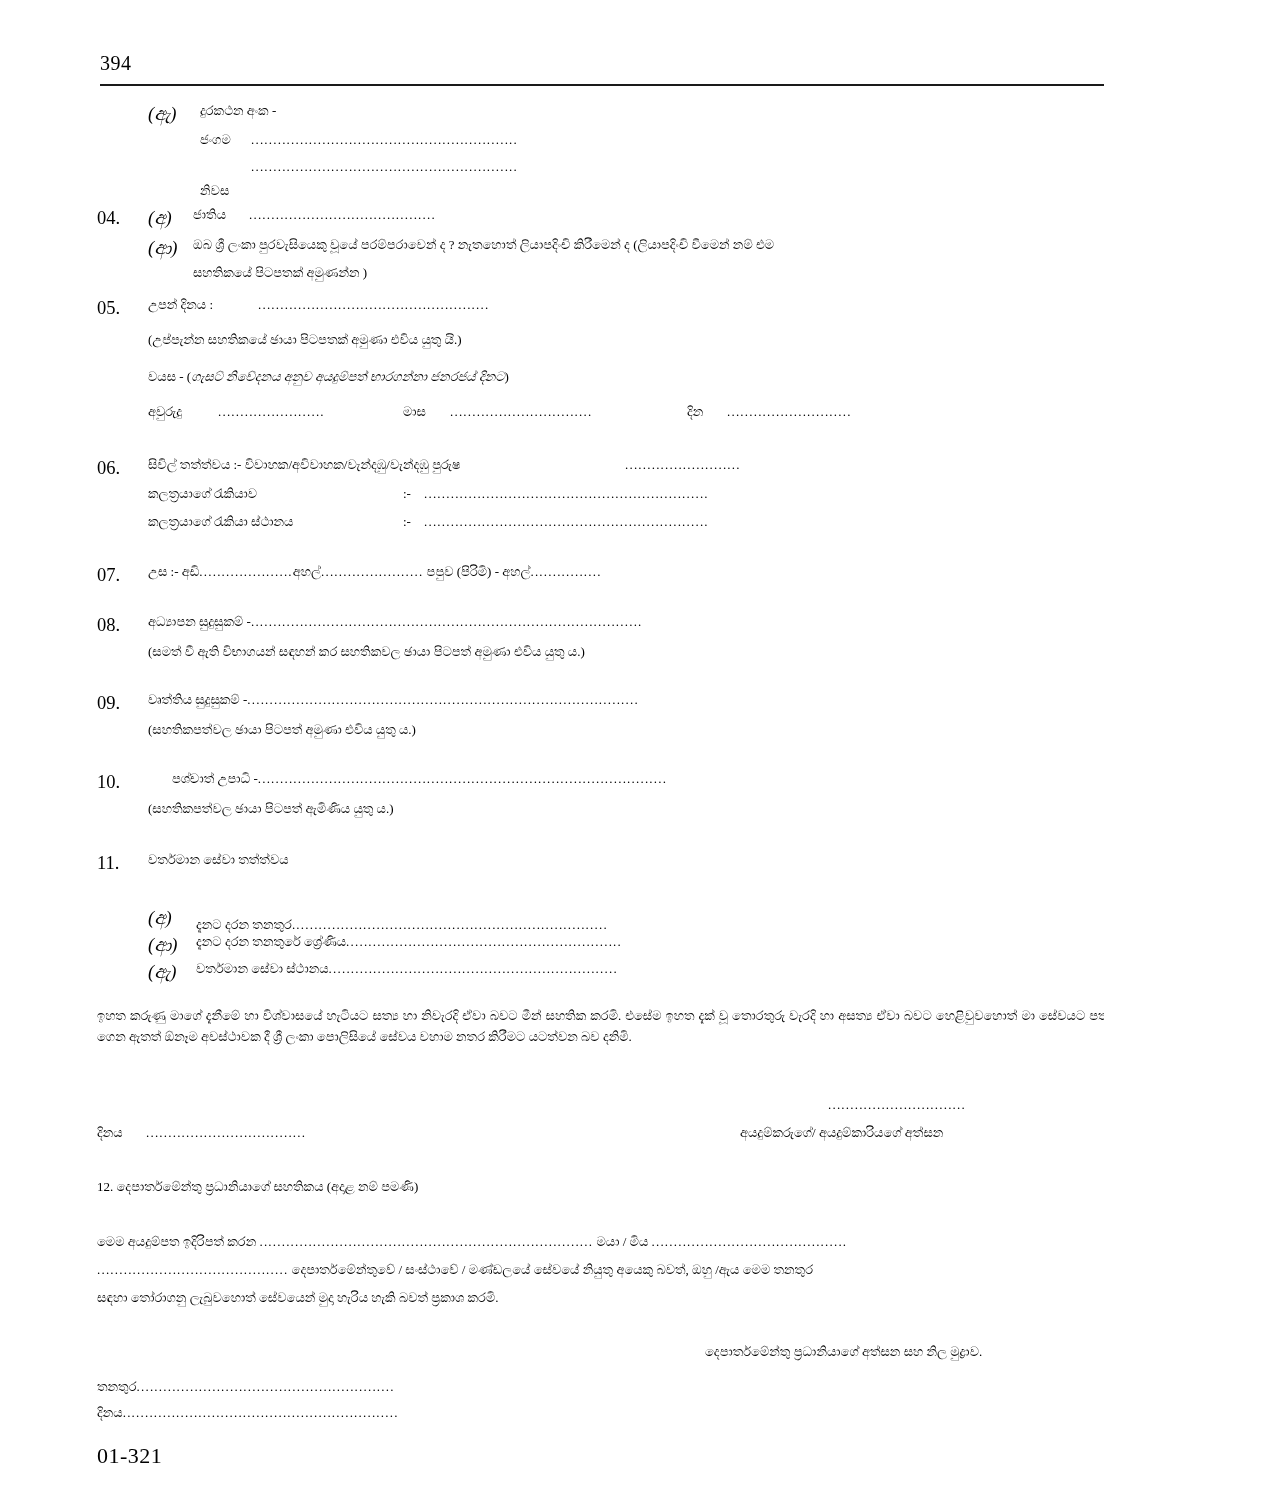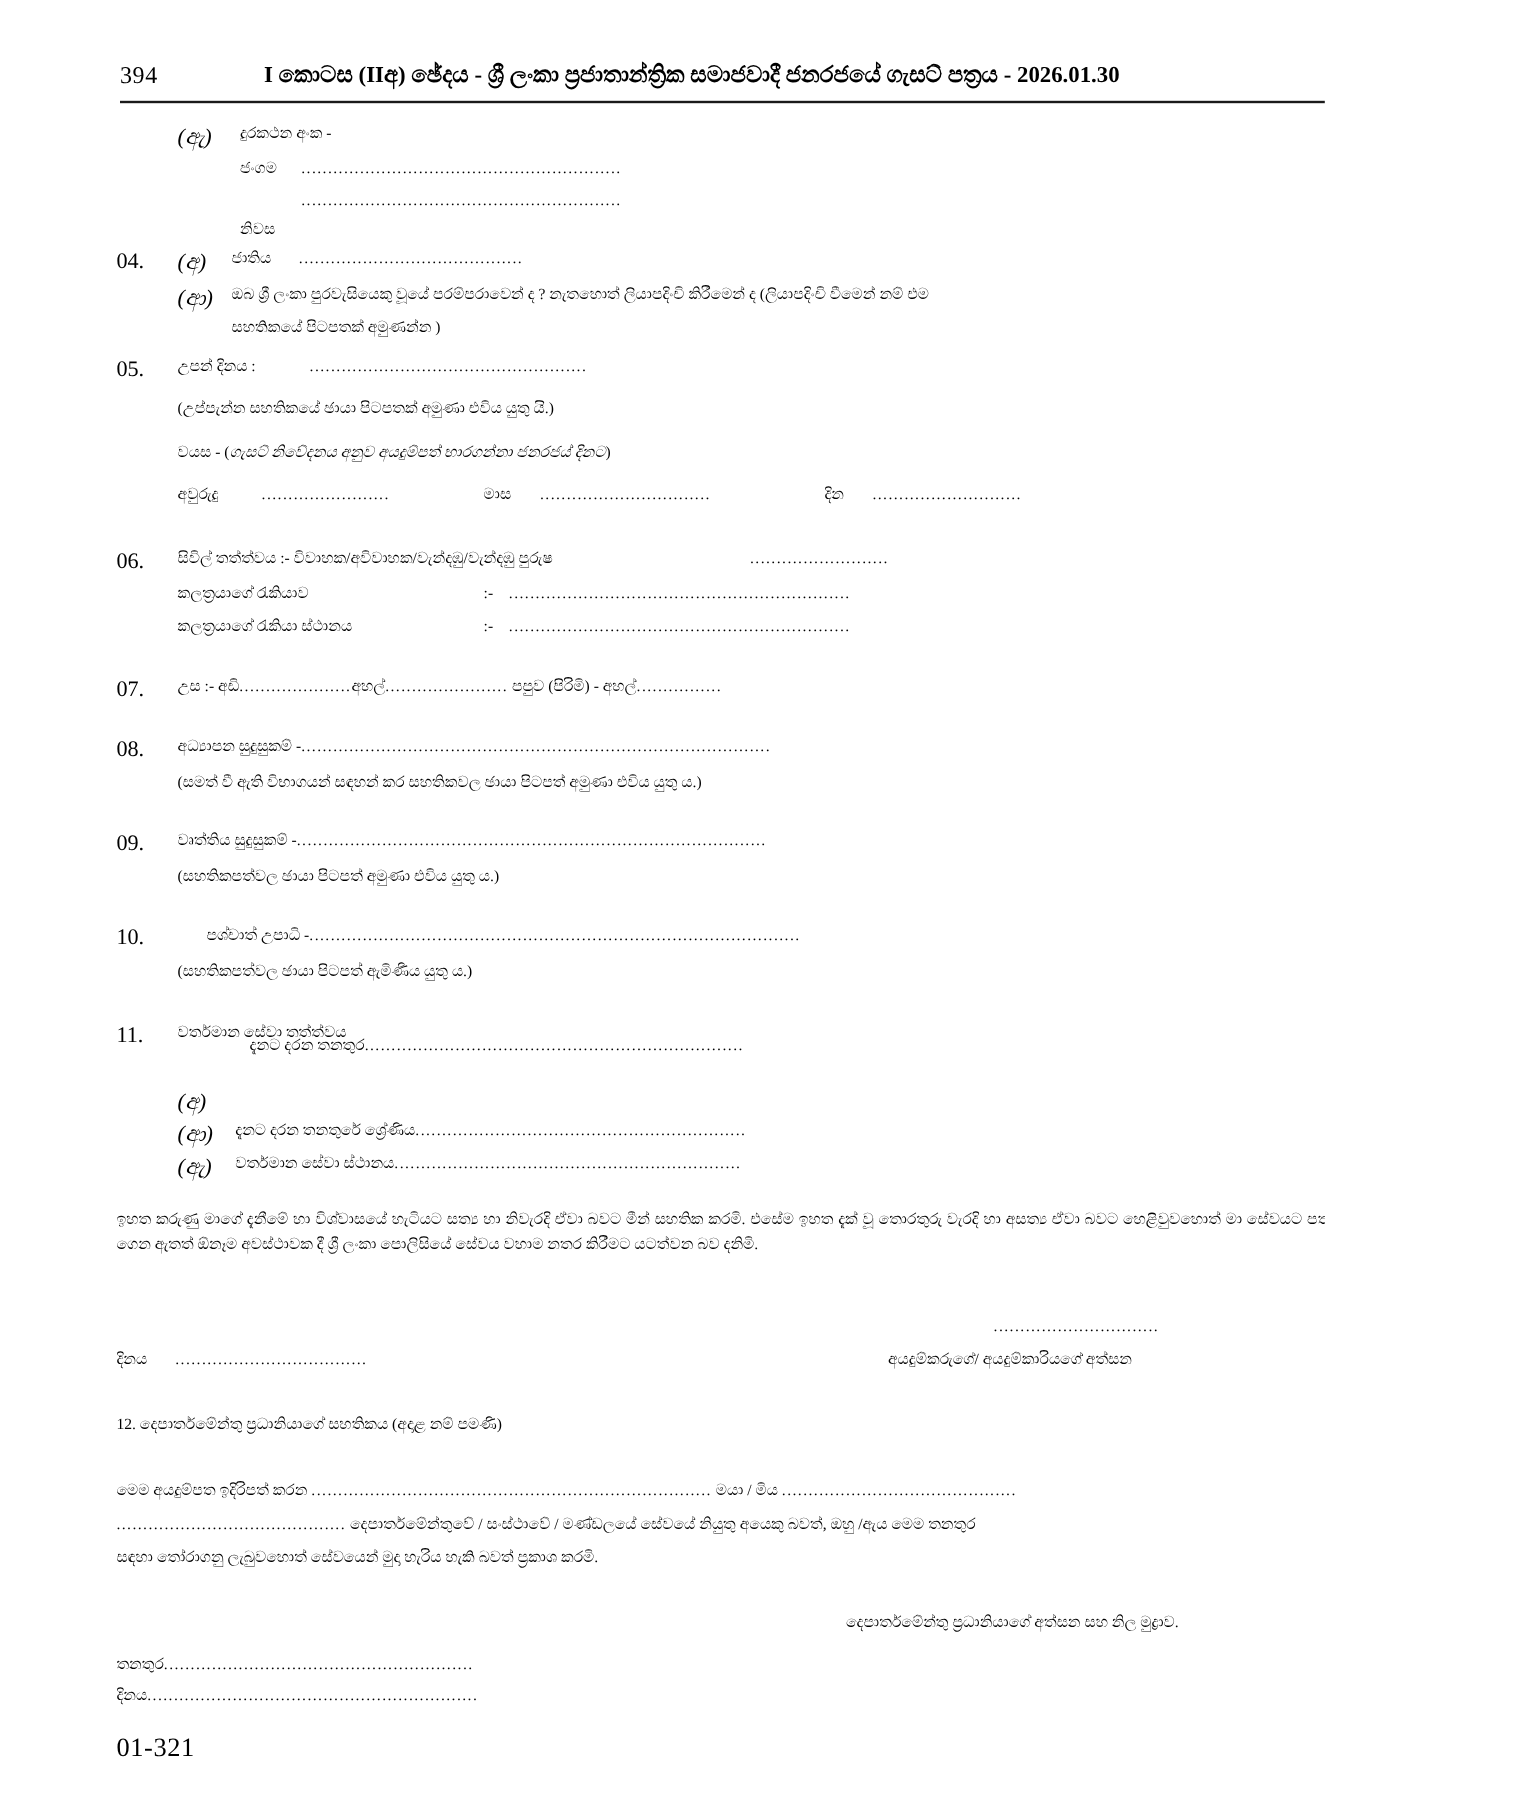--- a/index.html
+++ b/index.html
@@ -93,21 +93,20 @@
     letter-spacing: 0.5px;
   }
 </style>
 </head>
 <body>
 
 <div class="page">
 
   <div class="header">
     <span class="page-number">394</span>
-    <span class="header-title">I කොටස (IIඅ) ඡේදය - ශ්‍රී ලංකා ප්‍රජාතාන්ත්‍රික සමාජවාදී ජනරජයේ ගැසට් පත්‍රය - 2026.01.30</span>
   </div>
   <div class="header-rule"></div>
 
   <div class="body">
 
     <span class="sub" style="left:148px; top:104px;">(ඇ)</span>
     <span class="row" style="left:200px; top:104px;">දුරකථන අංක -</span>
 
     <span class="row" style="left:200px; top:133px;">ජංගම</span>
     <span class="row dots" style="left:251px; top:133px;">............................................................</span>
@@ -163,21 +162,21 @@
     <span class="row" style="left:148px; top:723px;">(සහතිකපත්වල ඡායා පිටපත් අමුණා එවිය යුතු ය.)</span>
 
     <span class="num" style="left:97px; top:772px;">10.</span>
     <span class="row" style="left:148px; top:772px;margin-left:24px;"><span>පශ්චාත් උපාධි -</span><span class="dots">............................................................................................</span></span>
     <span class="row" style="left:148px; top:802px;">(සහතිකපත්වල ඡායා පිටපත් ඇමිණිය යුතු ය.)</span>
 
     <span class="num" style="left:97px; top:853px;">11.</span>
     <span class="row" style="left:148px; top:853px;">වර්තමාන සේවා තත්ත්වය</span>
 
     <span class="sub" style="left:148px; top:908px;">(අ)</span>
-    <span class="row" style="left:196px; top:864px;margin-left:12px;"><span>දැනට දරන තනතුර</span><span class="dots">.......................................................................</span></span>
+    <span class="row" style="left:196px; top:918px;"><span>දැනට දරන තනතුර</span><span class="dots">.......................................................................</span></span>
 
     <span class="sub" style="left:148px; top:935px;">(ආ)</span>
     <span class="row" style="left:196px; top:935px;"><span>දැනට දරන තනතුරේ ශ්‍රේණිය</span><span class="dots">..............................................................</span></span>
 
     <span class="sub" style="left:148px; top:962px;">(ඇ)</span>
     <span class="row" style="left:196px; top:962px;"><span>වර්තමාන සේවා ස්ථානය</span><span class="dots">.................................................................</span></span>
 
     <div class="row wrap" style="left:97px; top:1005px; width:1030px;">ඉහත කරුණු මාගේ දැනීමේ හා විශ්වාසයේ හැටියට සත්‍ය හා නිවැරදි ඒවා බවට මීන්  සහතික කරමි. එසේම ඉහත දැක් වූ තොරතුරු වැරදි හා අසත්‍ය ඒවා බවට හෙළිවුවහොත් මා සේවයට පත්කර ගෙන ඇතත් ඕනෑම අවස්ථාවක දී ශ්‍රී ලංකා පොලිසියේ සේවය වහාම නතර කිරීමට යටත්වන බව දනිමි.</div>
 
     <span class="row dots" style="left:828px; top:1098px;">...............................</span>

